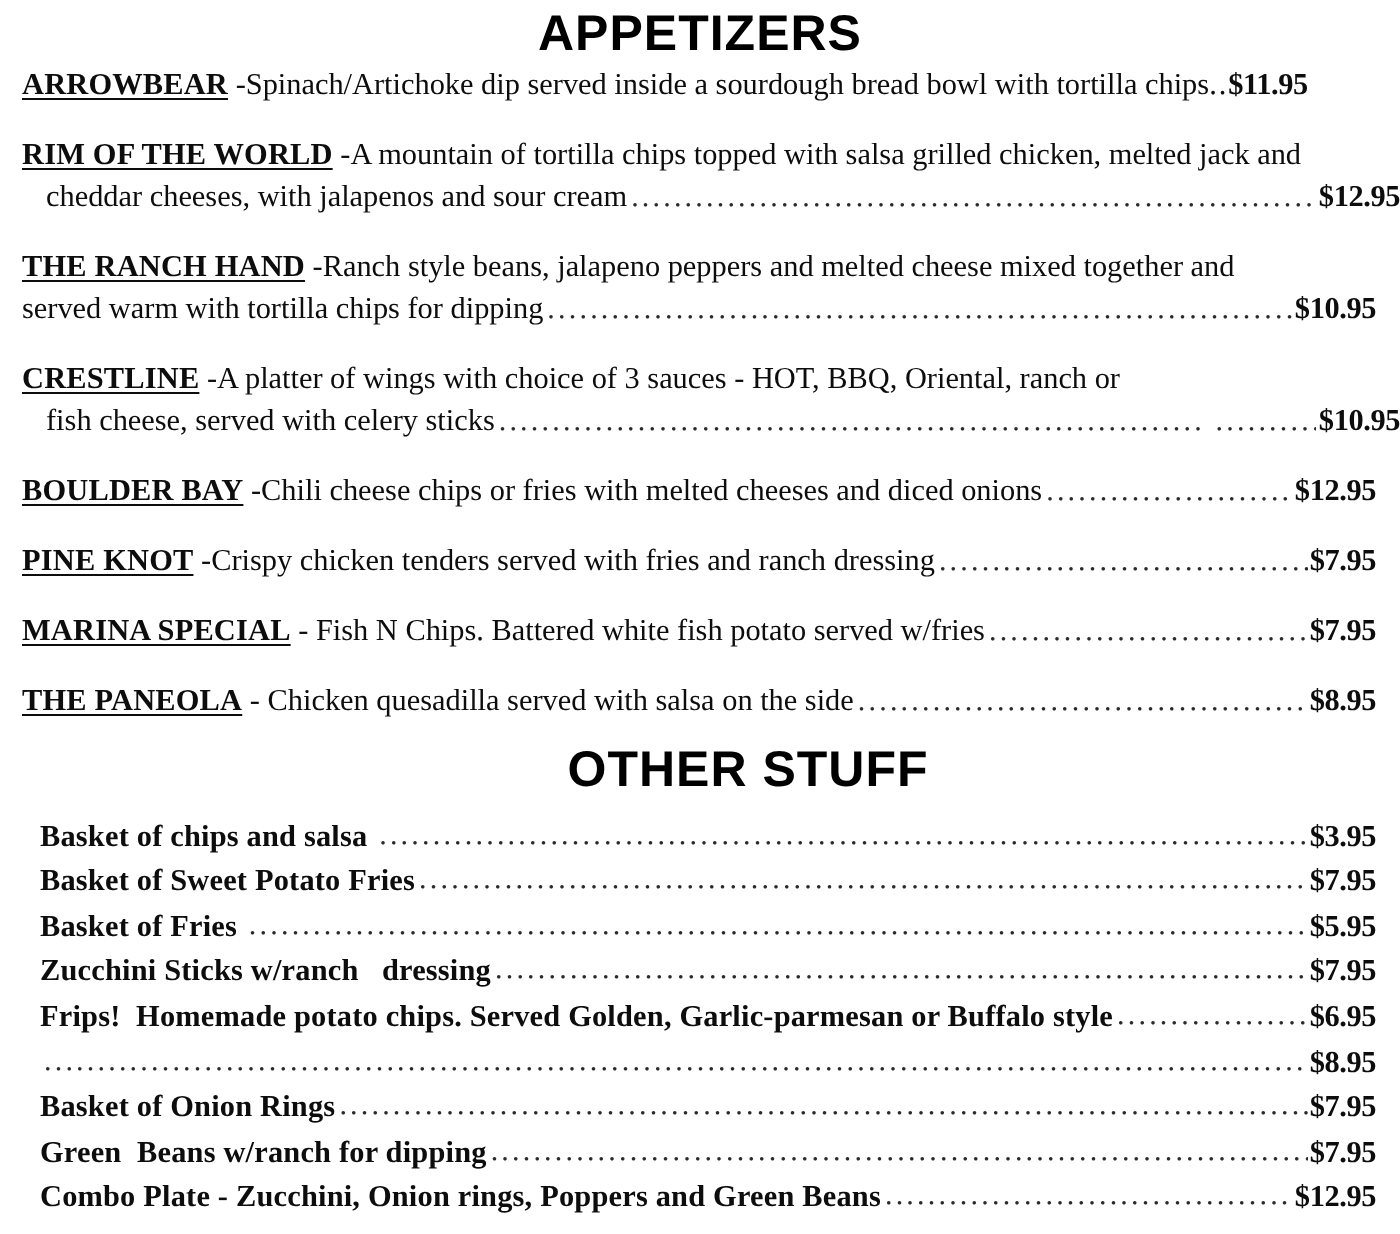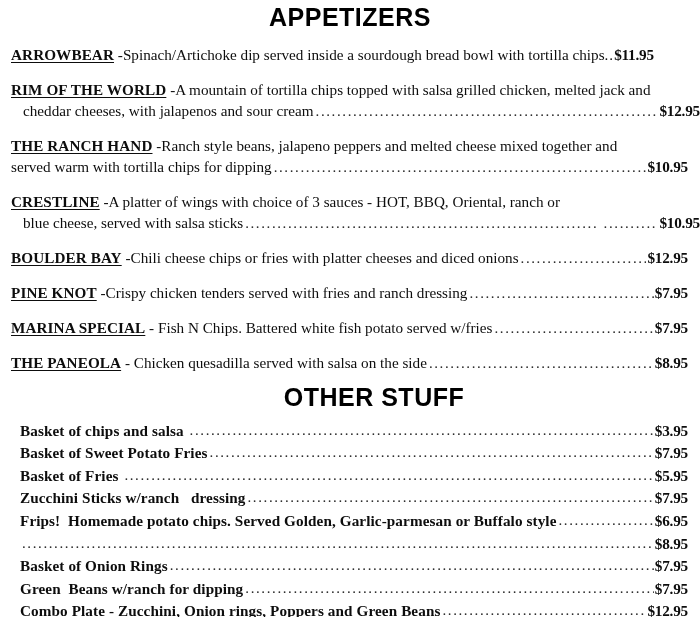--- a/index.html
+++ b/index.html
@@ -33,21 +33,21 @@
     color: #000000;
     margin: 0;
     padding: 0;
   }
   #heading-appetizers { padding-top: 3px; }
   #heading-other-stuff { padding-top: 9px; padding-bottom: 2px; margin-left: 48px; }
 
   
   .appetizers {
     padding: 0 12px 0 11px;
-    margin-top: 13px;
+    margin-top: 1px;
   }
   .app-item {
     margin-bottom: 14px;
     font-size: 15.2px;
     line-height: 1.38;
   }
   .app-item:last-child { margin-bottom: 0; }
 
   .app-line {
     display: flex;
@@ -180,31 +180,31 @@
       </div>
     </div>
 
     <div class="app-item">
       <div class="app-line">
         <span class="app-name">CRESTLINE</span>
         <span class="app-dash"> -</span>
         <span class="app-desc">A platter of wings with choice of 3 sauces - HOT, BBQ, Oriental, ranch or</span>
       </div>
       <div class="app-line indent">
-        <span class="app-desc">blue cheese, served with salsa sticks </span>
+        <span class="app-desc">fish cheese, served with celery sticks </span>
         <span class="leader gapped"></span>
         <span class="price">$10.95</span>
       </div>
     </div>
 
     <div class="app-item">
       <div class="app-line">
         <span class="app-name">BOULDER BAY</span>
         <span class="app-dash"> -</span>
-        <span class="app-desc">Chili cheese chips or fries with platter cheeses and diced onions</span>
+        <span class="app-desc">Chili cheese chips or fries with melted cheeses and diced onions</span>
         <span class="leader"></span>
         <span class="price">$12.95</span>
       </div>
     </div>
 
     <div class="app-item">
       <div class="app-line">
         <span class="app-name">PINE KNOT</span>
         <span class="app-dash"> -</span>
         <span class="app-desc">Crispy chicken tenders served with fries and ranch dressing</span>

